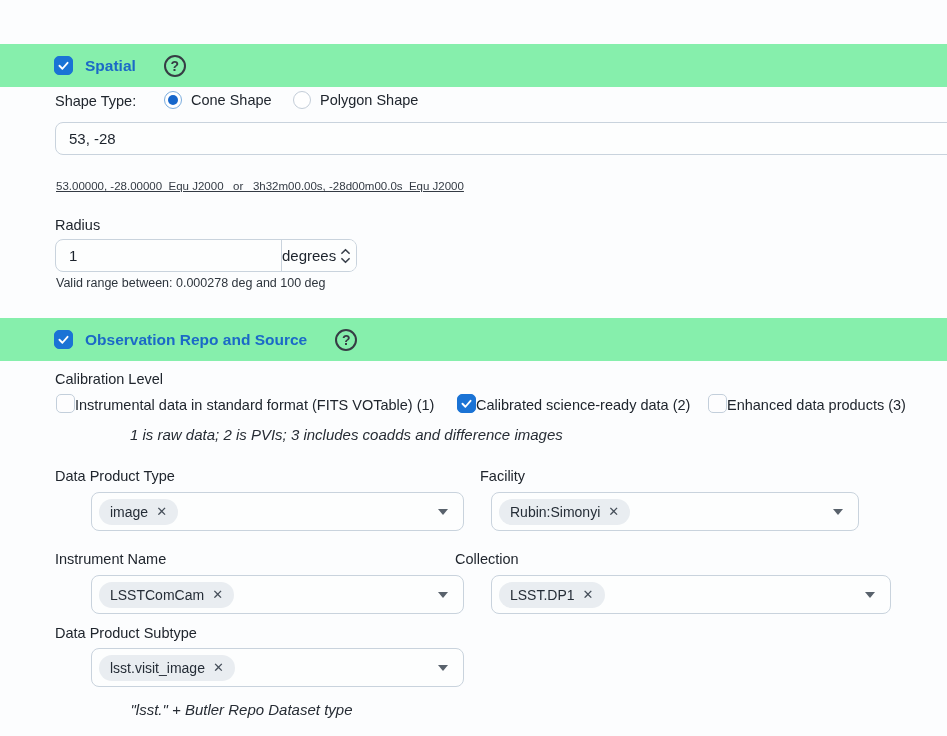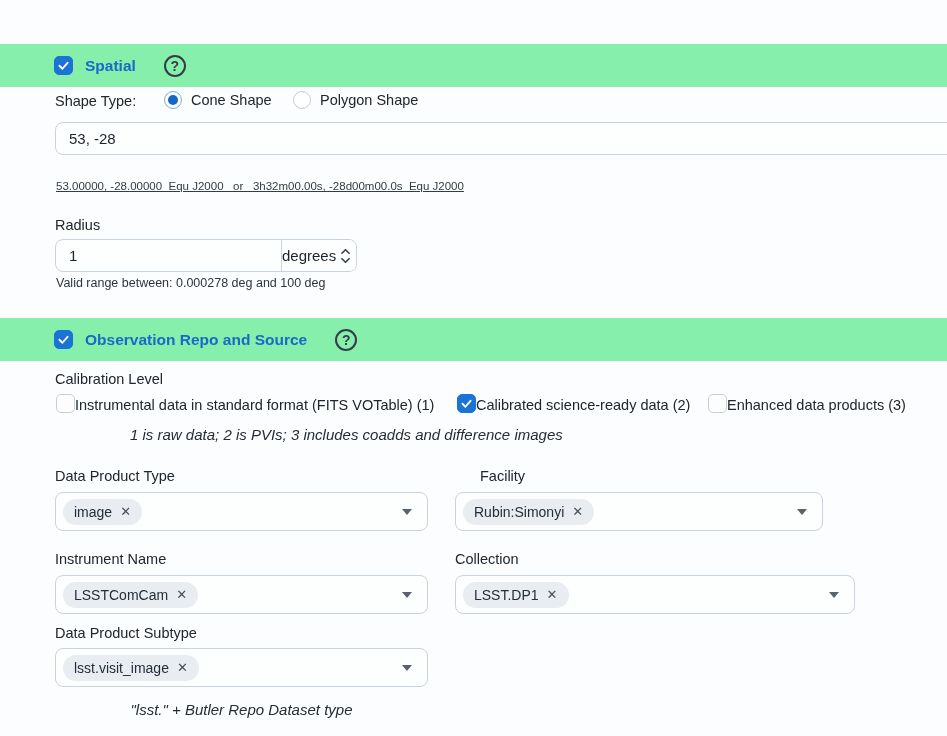--- a/index.html
+++ b/index.html
@@ -89,21 +89,21 @@
   .note { position:absolute; font-size:15px; font-style:italic; color:#262c34; }
 
   
   .cbx-item { position:absolute; display:flex; align-items:flex-end; }
   .cbx-item .cbx-label { font-size:14.5px; color:#20262e; }
 
   
   .combo {
     position:absolute; height:39px;
     border:1px solid #c9d3dd; border-radius:8px; background:#fdfefe;
-    display:flex; align-items:center; padding:0 34px 0 7px; cursor:pointer;
+    display:flex; align-items:center; padding:0 34px 0 7px; cursor:pointer;margin-left:36px;
   }
   .chip {
     background:#e9edf1; border-radius:13px; height:26px;
     display:inline-flex; align-items:center; gap:8px; padding:0 11px;
     font-size:14px; color:#252d37; white-space:nowrap;
   }
   .chip .x { color:#454e59; font-size:13px; line-height:1; cursor:pointer; }
   .combo .arrow {
     position:absolute; right:15px; top:50%; margin-top:-3px;
     width:0; height:0;

